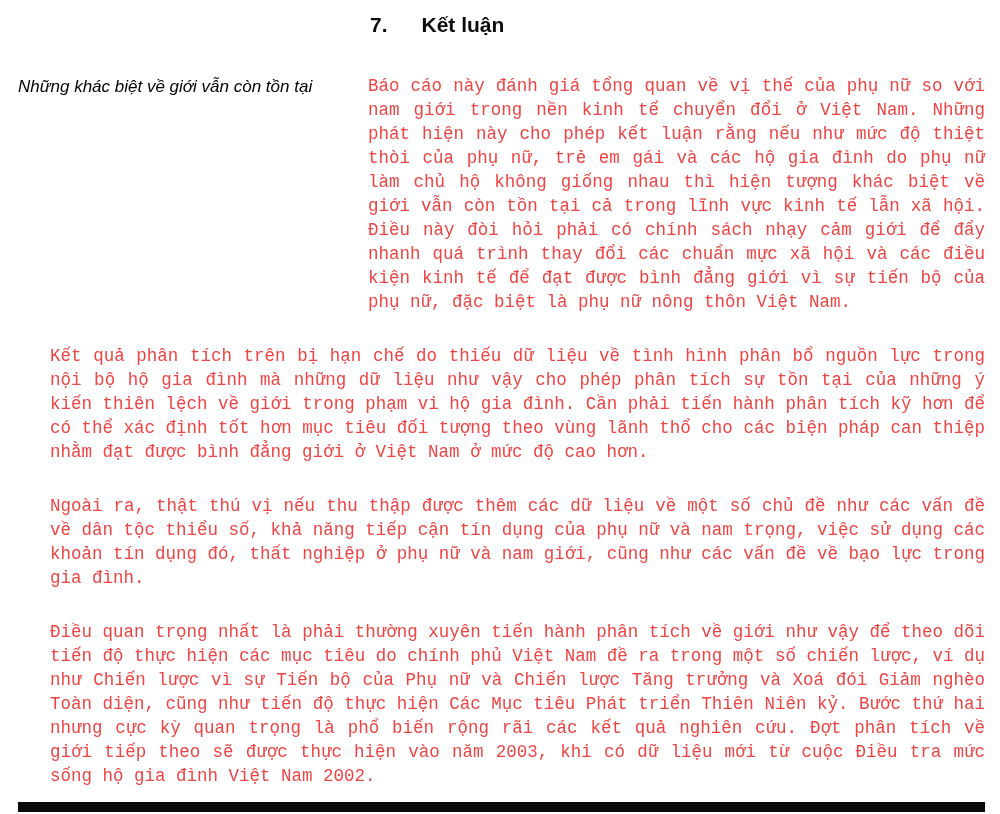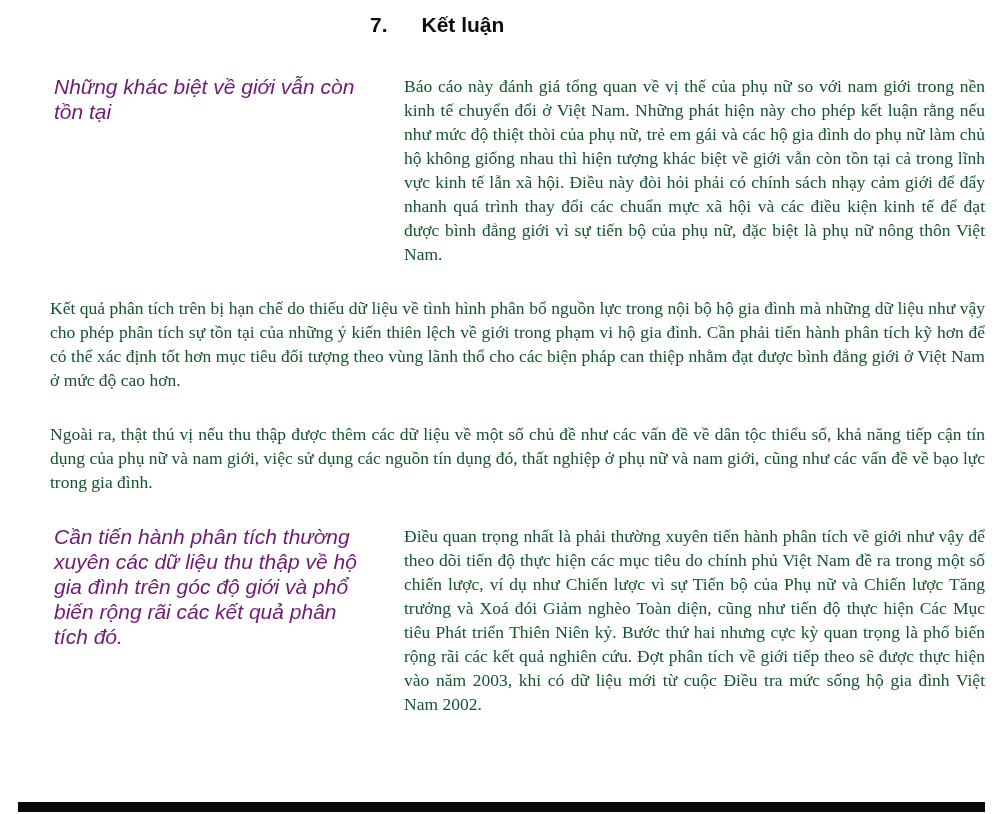--- a/index.html
+++ b/index.html
@@ -30,33 +30,32 @@
   .section {
     display: flex;
     align-items: flex-start;
     margin-bottom: 30px;
   }
   .note {
     flex: 0 0 318px;
     width: 318px;
     font-family: "Liberation Sans", sans-serif;
     font-style: italic;
-    font-size: 21px;
+    font-size: 17px;
     line-height: 25px;
-    color: #701a75;
-    margin-left: 36px;
+    color: #000000;
   }
   .body-text {
     flex: 1;
     margin-left: 32px;
-    font-family: Liberation Serif, serif;
+    font-family: Liberation Mono, monospace;
     font-size: 17.5px;
     line-height: 24px;
     text-align: justify;
-    color: #14532d;
+    color: #ef4444;
   }
   .bottom-rule {
     position: absolute;
     left: 18px;
     right: 15px;
     bottom: 2px;
     height: 10px;
     background: #0a0a0a;
   }
 </style>
@@ -73,23 +72,22 @@
   <div class="section">
     <div class="note">Những khác biệt về giới vẫn còn tồn tại</div>
     <div class="body-text">Báo cáo này đánh giá tổng quan về vị thế của phụ nữ so với nam giới trong nền kinh tế chuyển đổi ở Việt Nam. Những phát hiện này cho phép kết luận rằng nếu như mức độ thiệt thòi của phụ nữ, trẻ em gái và các hộ gia đình do phụ nữ làm chủ hộ không giống nhau thì hiện tượng khác biệt về giới vẫn còn tồn tại cả trong lĩnh vực kinh tế lẫn xã hội. Điều này đòi hỏi phải có chính sách nhạy cảm giới để đẩy nhanh quá trình thay đổi các chuẩn mực xã hội và các điều kiện kinh tế để đạt được bình đẳng giới vì sự tiến bộ của phụ nữ, đặc biệt là phụ nữ nông thôn Việt Nam.</div>
   </div>
 
   <div class="section">
     <div class="body-text">Kết quả phân tích trên bị hạn chế do thiếu dữ liệu về tình hình phân bổ nguồn lực trong nội bộ hộ gia đình mà những dữ liệu như vậy cho phép phân tích sự tồn tại của những ý kiến thiên lệch về giới trong phạm vi hộ gia đình. Cần phải tiến hành phân tích kỹ hơn để có thể xác định tốt hơn mục tiêu đối tượng theo vùng lãnh thổ cho các biện pháp can thiệp nhằm đạt được bình đẳng giới ở Việt Nam ở mức độ cao hơn.</div>
   </div>
 
   <div class="section">
-    <div class="body-text">Ngoài ra, thật thú vị nếu thu thập được thêm các dữ liệu về một số chủ đề như các vấn đề về dân tộc thiểu số, khả năng tiếp cận tín dụng của phụ nữ và nam giới, việc sử dụng các nguồn tín dụng đó, thất nghiệp ở phụ nữ và nam giới, cũng như các vấn đề về bạo lực trong gia đình.</div>
+    <div class="body-text">Ngoài ra, thật thú vị nếu thu thập được thêm các dữ liệu về một số chủ đề như các vấn đề về dân tộc thiểu số, khả năng tiếp cận tín dụng của phụ nữ và nam trọng, việc sử dụng các khoản tín dụng đó, thất nghiệp ở phụ nữ và nam giới, cũng như các vấn đề về bạo lực trong gia đình.</div>
   </div>
 
   <div class="section">
-    <div class="note">Cần tiến hành phân tích thường xuyên các dữ liệu thu thập về hộ gia đình trên góc độ giới và phổ biến rộng rãi các kết quả phân tích đó.</div>
     <div class="body-text">Điều quan trọng nhất là phải thường xuyên tiến hành  phân tích về giới như vậy để theo dõi tiến độ thực hiện các mục tiêu do chính phủ Việt Nam đề ra trong một số chiến lược, ví dụ như Chiến lược vì sự Tiến bộ của Phụ nữ và Chiến lược Tăng trưởng và Xoá đói Giảm nghèo Toàn diện, cũng như tiến độ thực hiện Các Mục tiêu Phát triển Thiên Niên kỷ. Bước thứ hai nhưng cực kỳ quan trọng là phổ biến rộng rãi các kết quả nghiên cứu. Đợt phân tích về giới tiếp theo sẽ được thực hiện vào năm 2003, khi có dữ liệu mới từ cuộc Điều tra mức sống hộ gia đình Việt Nam 2002.</div>
   </div>
 
   <div class="bottom-rule"></div>
 
 </div>
 
 </body></html>

